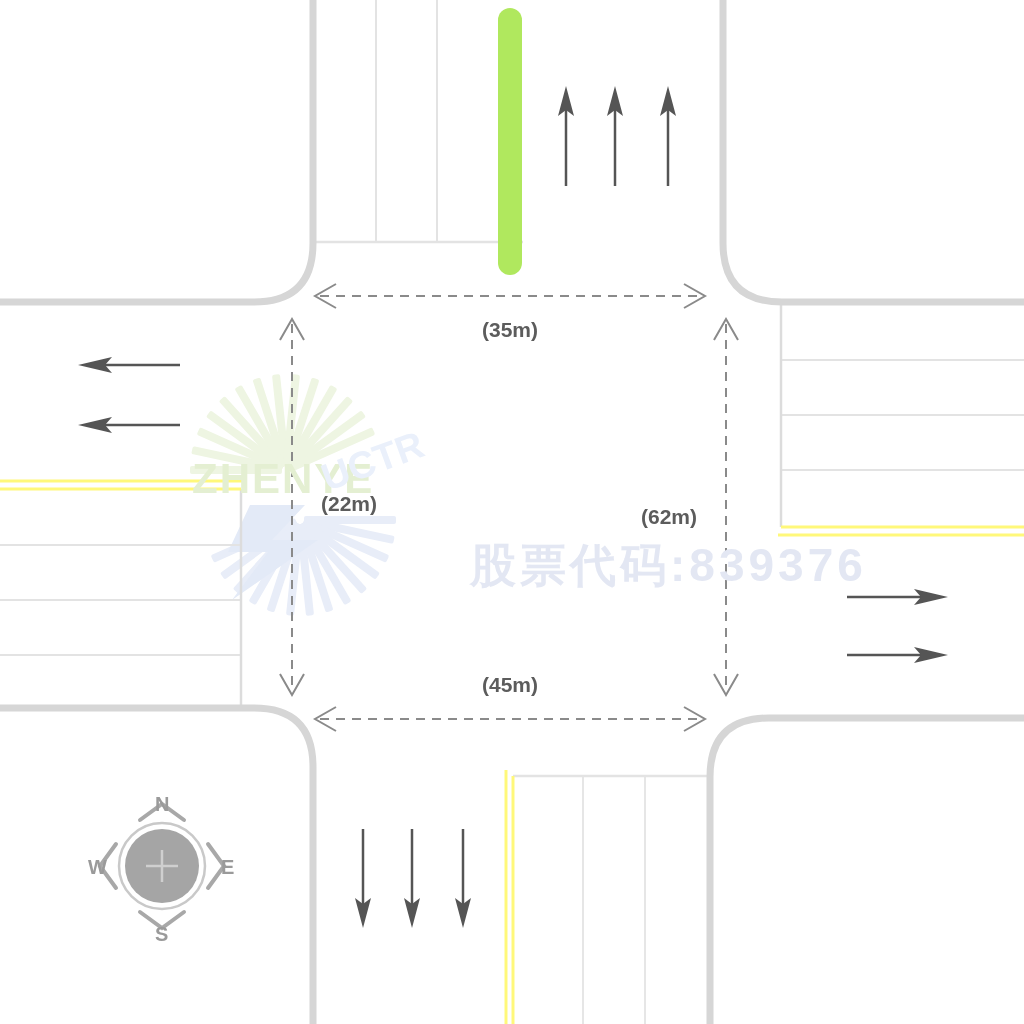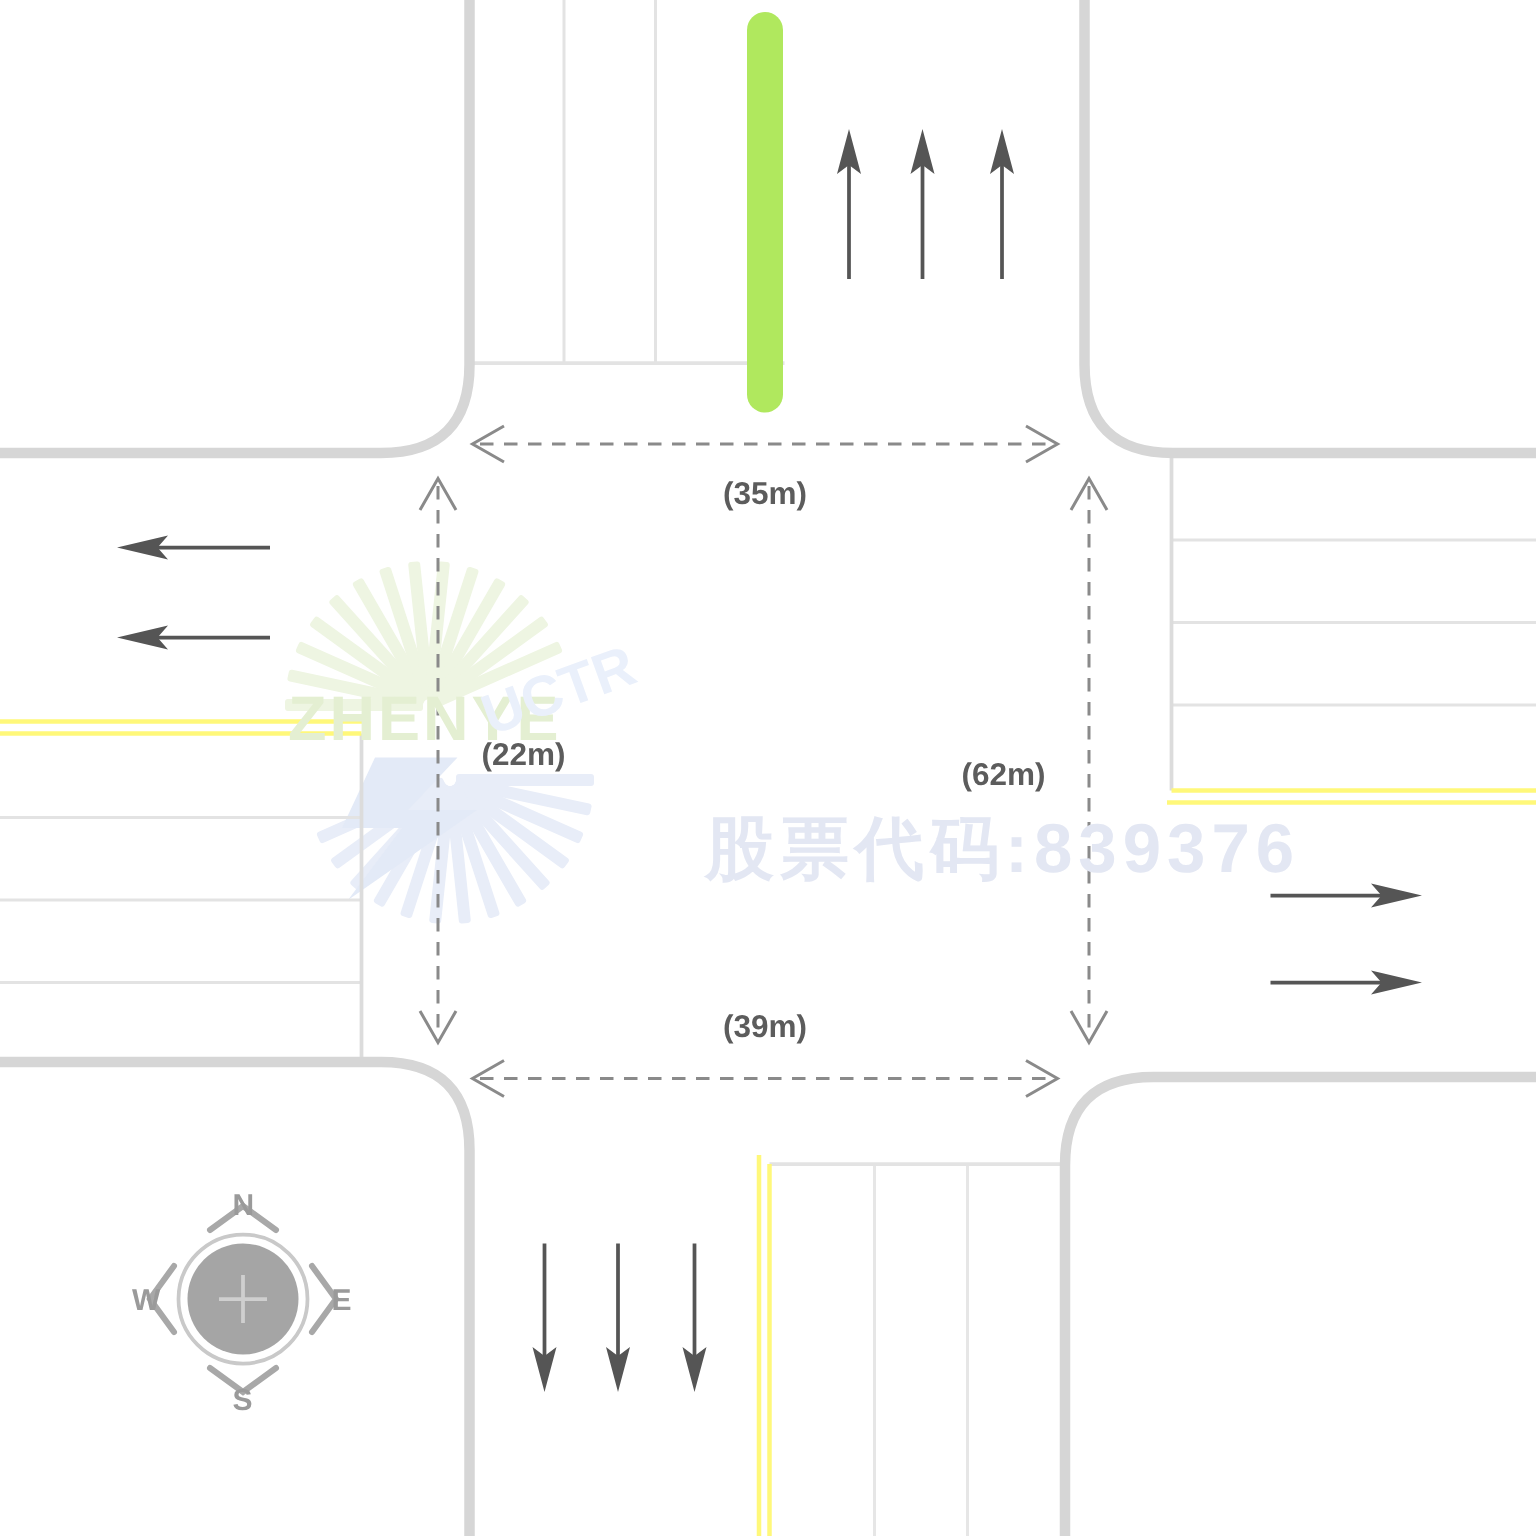--- a/index.html
+++ b/index.html
@@ -249,21 +249,21 @@
 
   <div class="wm-logo-text" style="left:192px; top:455px; font-size:42px;">ZHENYE</div>
 
   <div class="wm-logo-text" style="left:320px; top:440px; font-size:38px; color:#eaf0fb; transform:rotate(-20deg); letter-spacing:0px;">UCTR</div>
 
 
   <div class="wm-text" style="left:470px; top:535px; font-size:46px; font-weight:bold; letter-spacing:4px;">股票代码:839376</div>
 
   <div class="dim-label" style="left:482px; top:318px;">(35m)</div>
 
-  <div class="dim-label" style="left:482px; top:673px;">(39m)</div>
+  <div class="dim-label" style="left:482px; top:673px;">(45m)</div>
 
   <div class="dim-label" style="left:321px; top:492px;">(22m)</div>
 
   <div class="dim-label" style="left:641px; top:505px;">(62m)</div>
 
   <div class="compass-label" style="left:155px; top:793px;">N</div>
 
   <div class="compass-label" style="left:155px; top:923px;">S</div>
 
   <div class="compass-label" style="left:221px; top:856px;">E</div>

